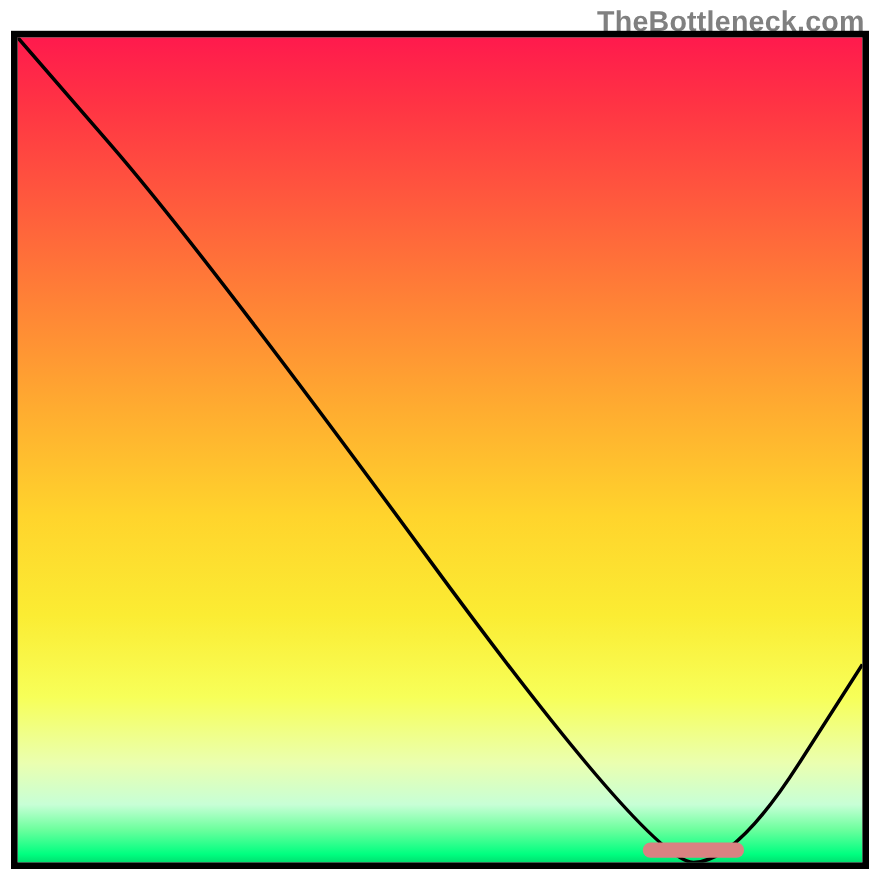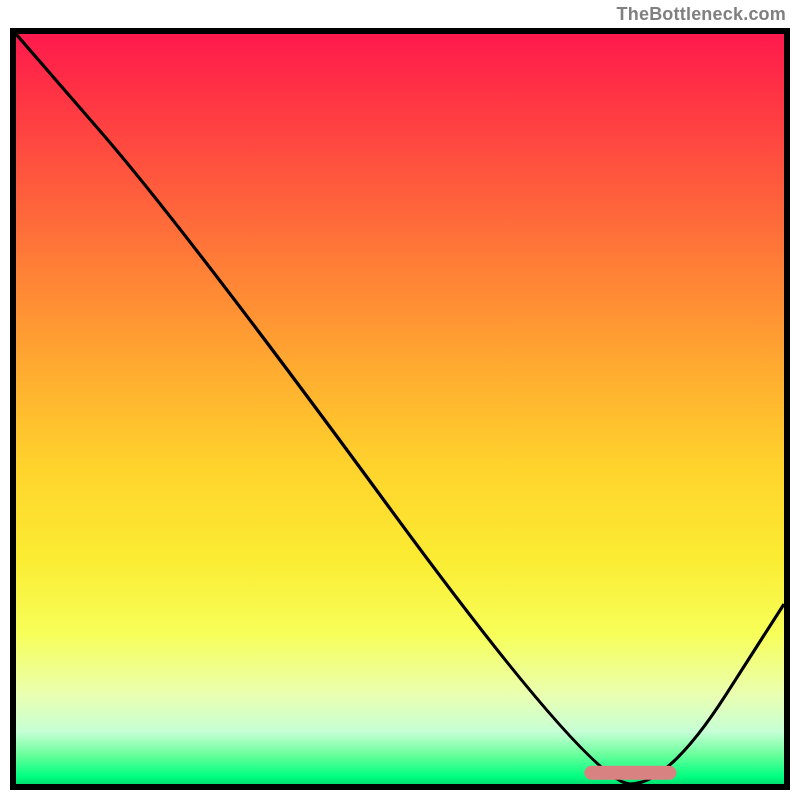--- a/index.html
+++ b/index.html
@@ -51,21 +51,21 @@
     stroke-linecap: butt;
   }
   .marker-bar {
     fill: #d98282;
     stroke: none;
   }
   .attribution {
     position: absolute;
     top: 4px;
     right: 14px;
-    font-size: 18px;
+    font-size: 26px;
     font-weight: 600;
     color: #808080;
     font-family: Arial, Helvetica, sans-serif;
     letter-spacing: 0.2px;
   }
 </style>
 </head>
 <body>
 
 <div class="attribution">TheBottleneck.com</div>

